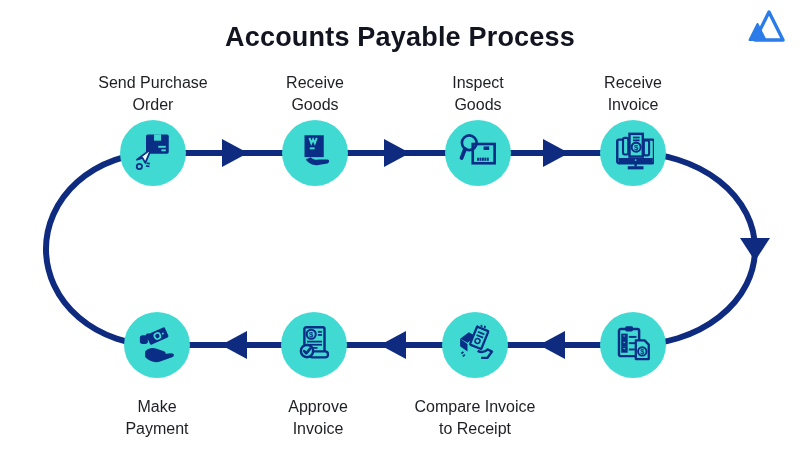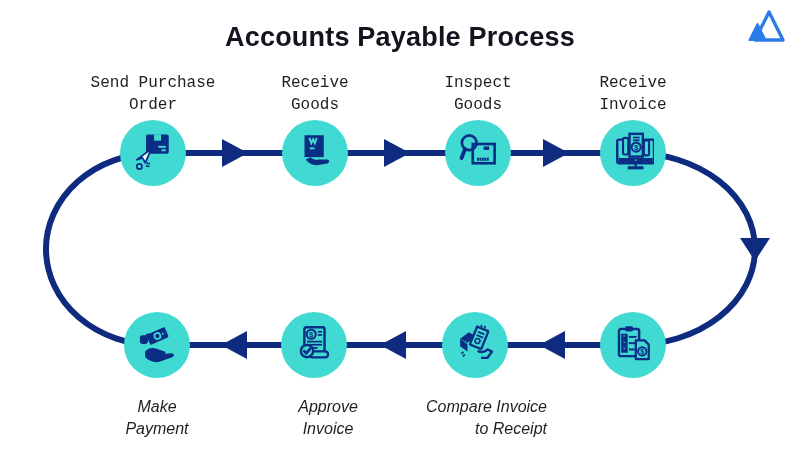--- a/index.html
+++ b/index.html
@@ -22,22 +22,22 @@
     position:absolute;width:66px;height:66px;border-radius:50%;
     background:#41DAD2;z-index:2;
     display:flex;align-items:center;justify-content:center;
   }
   .step-label{
     position:absolute;z-index:1;
     text-align:center;
     font-size:16px;line-height:22px;color:#1d1f24;
     white-space:pre-line;
   }
-  .step-label.top{top:72px;font-family:Liberation Mono, monospace;}
-  .step-label.bottom{top:396px;font-style:italic;}
+  .step-label.top{top:72px;}
+  .step-label.bottom{top:396px;}
 </style>
 </head>
 <body>
 
 <div class="canvas">
 
   <div class="title">Accounts Payable Process</div>
 
   <div class="logo">
     <svg width="44" height="40" viewBox="0 0 44 40">
@@ -151,21 +151,21 @@
           <path d="M6.2 12 l0.9 0.9 1.3-1.6"></path>
           <path d="M6.2 15.6 l0.9 0.9 1.3-1.6"></path>
         </g>
         <path d="M13.6 10.5 h5 l2.4 2.4 v8.3 h-7.4 z" fill="#41DAD2" stroke="#0A2E85" stroke-width="1.3" stroke-linejoin="round"></path>
         <circle cx="17.3" cy="16.8" r="2.4" fill="none" stroke="#0A2E85" stroke-width="1.1"></circle>
         <text x="17.3" y="18.3" text-anchor="middle" font-size="4.2" font-weight="bold" fill="#0A2E85" font-family="Liberation Sans, sans-serif">$</text>
       </svg>
     </span>
   </div>
 
-  <div class="step-label bottom" style="left:377px;width:170px;text-align:right;">Compare Invoice
+  <div class="step-label bottom" style="left:390px;width:170px;">Compare Invoice
 to Receipt</div>
   <div class="step-circle" style="left:442px;top:312px;">
     <span>
       <svg width="42" height="42" viewBox="0 0 24 24">
         <path d="M3.5 9.5 l5 -3.6 4.2 2.4 -5 3.6 z" fill="#0A2E85"></path>
         <path d="M3.5 9.5 l4.2 3 0 4.4 -4.2 -3 z" fill="#0A2E85"></path>
         <g transform="rotate(22 14 10)">
           <rect x="10.5" y="3.5" width="7" height="11" rx="0.5" fill="#41DAD2" stroke="#0A2E85" stroke-width="1.3"></rect>
           <line x1="12" y1="6" x2="16" y2="6" stroke="#0A2E85" stroke-width="1"></line>
           <line x1="12" y1="8" x2="16" y2="8" stroke="#0A2E85" stroke-width="1"></line>
@@ -176,21 +176,21 @@
           <line x1="13.2" y1="2" x2="13.8" y2="3.4"></line>
           <line x1="15.6" y1="1.6" x2="15.8" y2="3"></line>
           <line x1="17.8" y1="2.2" x2="17.4" y2="3.5"></line>
           <line x1="4.2" y1="18" x2="5.4" y2="17.2"></line>
           <line x1="5" y1="19.6" x2="6.2" y2="18.6"></line>
         </g>
       </svg>
     </span>
   </div>
 
-  <div class="step-label bottom" style="left:258px;width:140px;">Approve
+  <div class="step-label bottom" style="left:248px;width:140px;">Approve
 Invoice</div>
   <div class="step-circle" style="left:281px;top:312px;">
     <span>
       <svg width="42" height="42" viewBox="0 0 24 24">
         <rect x="6.5" y="3" width="11.5" height="15" rx="1" fill="none" stroke="#0A2E85" stroke-width="1.4"></rect>
         <rect x="9.5" y="16.8" width="10.5" height="3.4" rx="1.7" fill="#41DAD2" stroke="#0A2E85" stroke-width="1.3"></rect>
         <circle cx="10.4" cy="7" r="2.6" fill="none" stroke="#0A2E85" stroke-width="1.2"></circle>
         <text x="10.4" y="8.6" text-anchor="middle" font-size="4.4" font-weight="bold" fill="#0A2E85" font-family="Liberation Sans, sans-serif">$</text>
         <g stroke="#0A2E85" stroke-width="1">
           <line x1="14.2" y1="5.6" x2="16.6" y2="5.6"></line>

